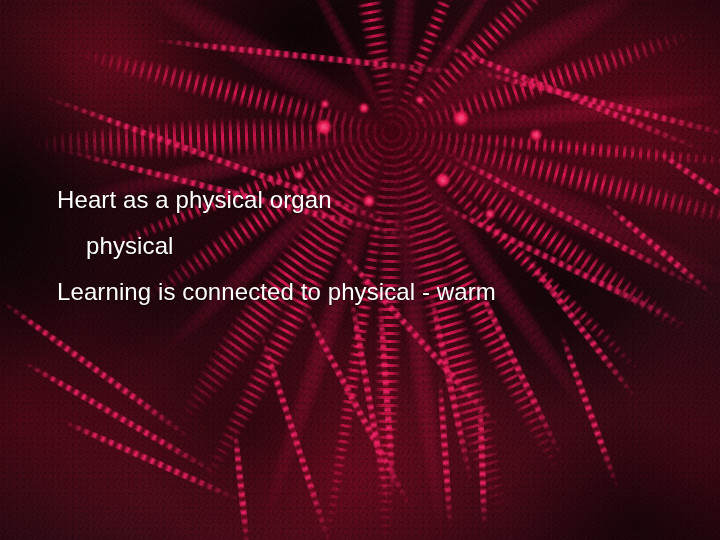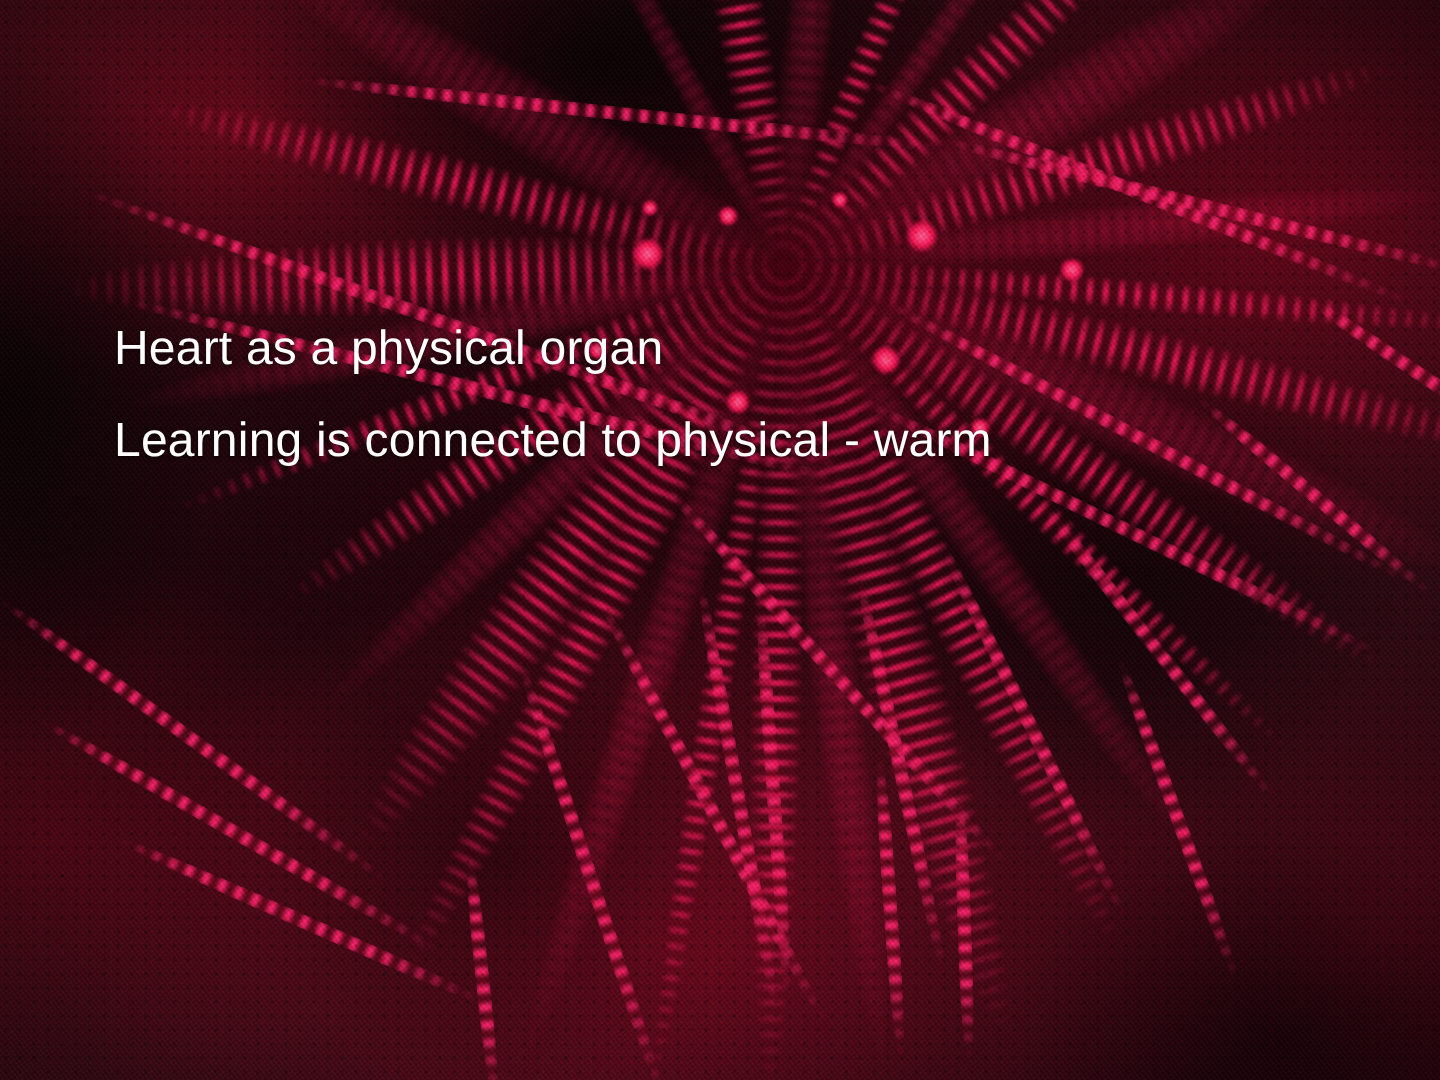--- a/index.html
+++ b/index.html
@@ -116,21 +116,21 @@
     opacity: 0.7;
   }
   #bg-darken {
     background: radial-gradient(ellipse 105% 105% at 50% 50%, rgba(0,0,0,0) 55%, rgba(0,0,0,0.45) 100%);
   }
 
   
   #body-text {
     position: absolute;
     left: 57px;
-    top: 152px;
+    top: 177px;
     width: 600px;
   }
   .line {
     color: #ffffff;
     font-size: 24px;
     line-height: 46px;
     white-space: pre;
     letter-spacing: 0.1px;
     text-shadow: 0 1px 2px rgba(0,0,0,0.55);
   }
@@ -215,16 +215,17 @@
       <div class="bead" style="left: 321px; top: 100px; width: 8px; height: 8px;"></div>
       <div class="bead" style="left: 416px; top: 96px; width: 8px; height: 8px;"></div>
     </div>
 
   <div class="bg-layer" id="bg-noise"></div>
   <div class="bg-layer" id="bg-grain"></div>
   <div class="bg-layer" id="bg-darken"></div>
 
   <div id="body-text">
       <div class="line">Heart as a physical organ</div>
+      <div class="line indent">physical</div>
       <div class="line">Learning is connected to physical - warm</div>
     </div>
 
 </div>
 
 </body></html>

